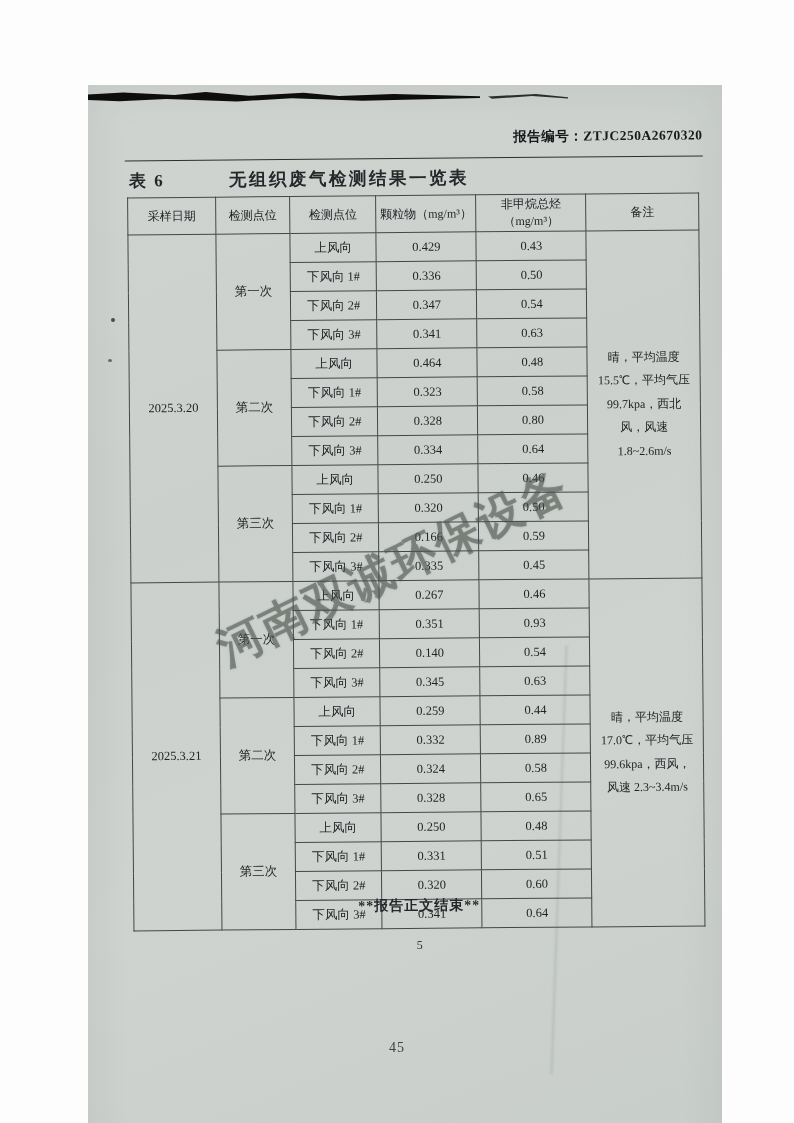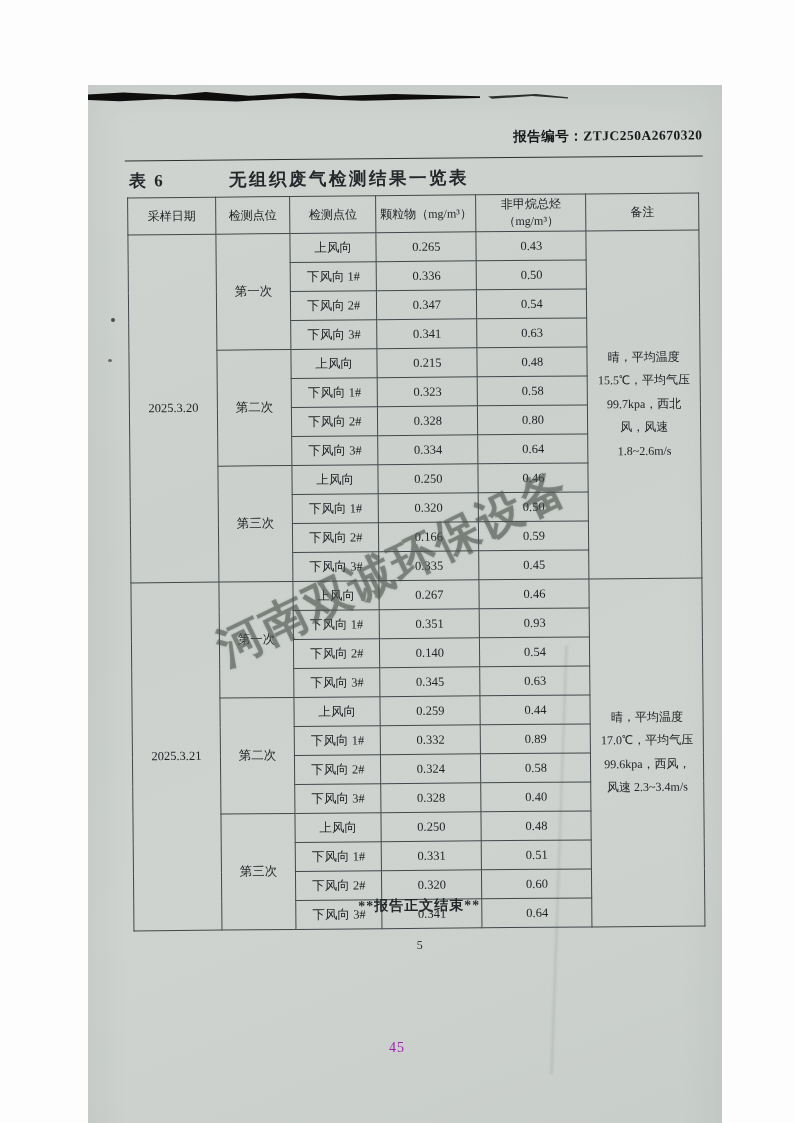--- a/index.html
+++ b/index.html
@@ -37,21 +37,21 @@
   .footer-note{position:absolute;top:812px;left:42px;width:572px;text-align:center;
     font-size:14px;font-weight:bold;letter-spacing:1px;}
   .inner-pageno{position:absolute;top:853px;left:42px;width:572px;text-align:center;font-size:12px;}
   .watermark{
     position:absolute;left:40px;top:452px;width:530px;text-align:center;
     font-size:46px;font-weight:bold;letter-spacing:2px;white-space:nowrap;
     color:rgba(74,82,76,.52);transform:rotate(-26deg);pointer-events:none;z-index:5;
     text-shadow:0 0 2px rgba(74,82,76,.25);
   }
   .outer-pageno{position:absolute;top:1040px;left:0;width:794px;text-align:center;
-    font-size:14px;letter-spacing:1px;color:#a21caf;}
+    font-size:14px;letter-spacing:1px;color:#404040;}
 </style>
 </head>
 <body>
 
 <div class="paper">
   <div class="artifact-top"></div>
   <div class="artifact-top2"></div>
   <div class="speck s1"></div>
   <div class="speck s2"></div>
   <div class="crease"></div>
@@ -83,21 +83,21 @@
             <th>颗粒物（mg/m³）</th>
             <th>非甲烷总烃（mg/m³）</th>
             <th>备注</th>
           </tr>
         </thead>
         <tbody>
             <tr>
               <td rowspan="12">2025.3.20</td>
               <td rowspan="4">第一次</td>
               <td>上风向</td>
-              <td>0.265</td>
+              <td>0.429</td>
               <td>0.43</td>
               <td class="remark" rowspan="12">晴，平均温度 15.5℃，平均气压 99.7kpa，西北风，风速 1.8~2.6m/s</td>
             </tr>
             <tr>
               <td>下风向 1#</td>
               <td>0.336</td>
               <td>0.50</td>
             </tr>
             <tr>
               <td>下风向 2#</td>
@@ -105,21 +105,21 @@
               <td>0.54</td>
             </tr>
             <tr>
               <td>下风向 3#</td>
               <td>0.341</td>
               <td>0.63</td>
             </tr>
             <tr>
               <td rowspan="4">第二次</td>
               <td>上风向</td>
-              <td>0.215</td>
+              <td>0.464</td>
               <td>0.48</td>
             </tr>
             <tr>
               <td>下风向 1#</td>
               <td>0.323</td>
               <td>0.58</td>
             </tr>
             <tr>
               <td>下风向 2#</td>
               <td>0.328</td>
@@ -186,21 +186,21 @@
               <td>0.89</td>
             </tr>
             <tr>
               <td>下风向 2#</td>
               <td>0.324</td>
               <td>0.58</td>
             </tr>
             <tr>
               <td>下风向 3#</td>
               <td>0.328</td>
-              <td>0.40</td>
+              <td>0.65</td>
             </tr>
             <tr>
               <td rowspan="4">第三次</td>
               <td>上风向</td>
               <td>0.250</td>
               <td>0.48</td>
             </tr>
             <tr>
               <td>下风向 1#</td>
               <td>0.331</td>

